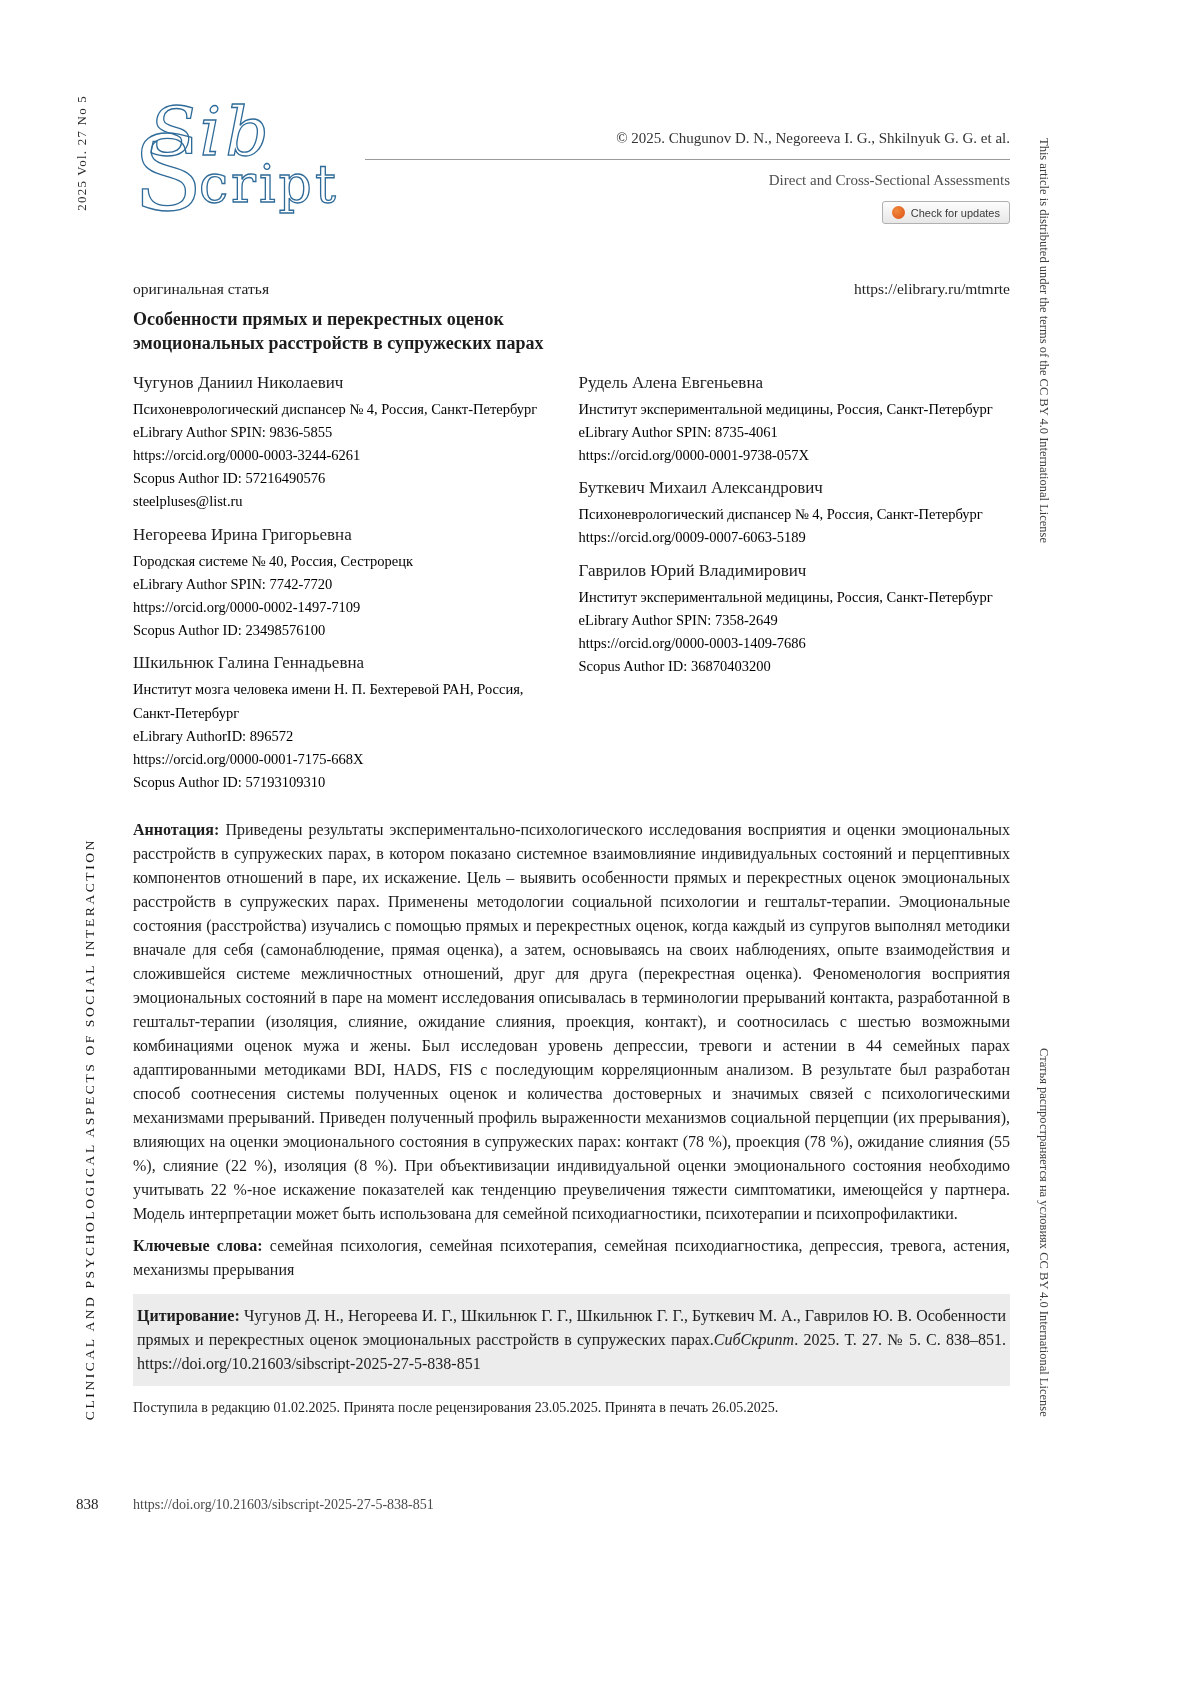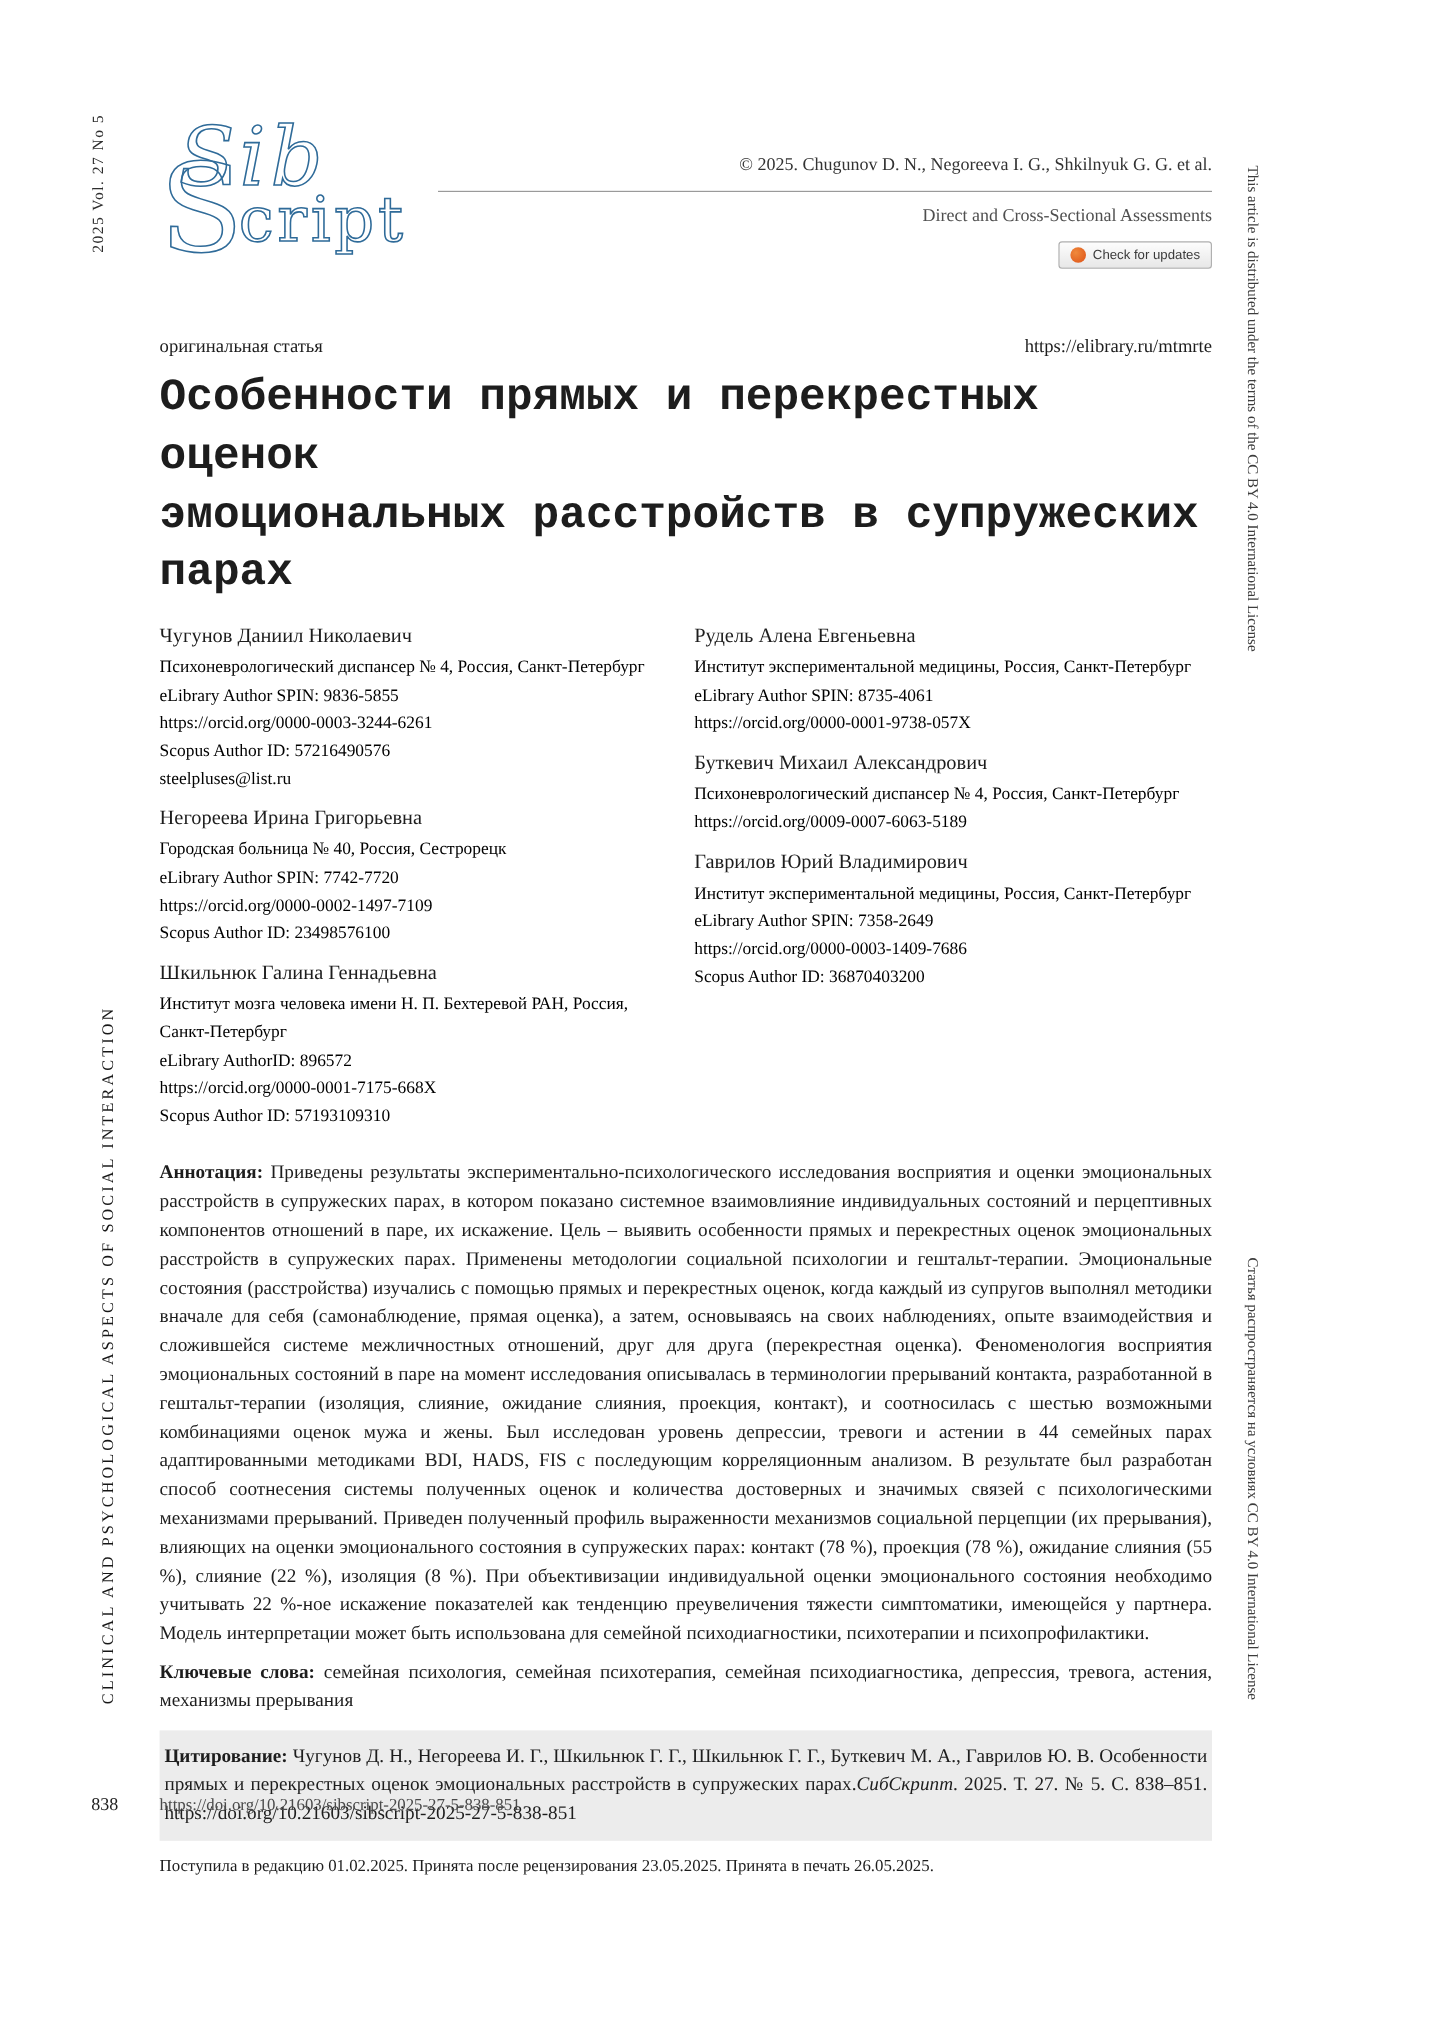--- a/index.html
+++ b/index.html
@@ -71,21 +71,21 @@
     display: inline-block;
   }
 
   
   .meta-row {
     display: flex; justify-content: space-between; align-items: baseline;
     margin-top: 52px; font-size: 15.5px; text-align: right;
   }
 
   
-  .title { margin: 10px 0 4px 0; font-size: 37px; font-weight: 700; line-height: 1.32; font-family: Liberation Mono, monospace; }
+  .title { margin: 10px 0 4px 0; font-size: 18px; font-weight: 700; line-height: 1.32; }
   .title-line { display: block; }
 
   
   .authors { display: grid; grid-template-columns: 1fr 1fr; column-gap: 14px; margin-top: 16px; }
   .author { margin-bottom: 10px; }
   .author-name { font-size: 17px; line-height: 1.3; margin-bottom: 4px; }
   .author-line { font-size: 14.5px; line-height: 1.6; color: #000000; }
 
   
   .abstract { margin: 14px 0 0 0; text-align: justify; font-size: 16px; line-height: 1.5; }
@@ -155,21 +155,21 @@
           <div class="author-name">Чугунов Даниил Николаевич</div>
           <div class="author-line">Психоневрологический диспансер № 4, Россия, Санкт-Петербург</div>
           <div class="author-line">eLibrary Author SPIN: 9836-5855</div>
           <div class="author-line">https://orcid.org/0000-0003-3244-6261</div>
           <div class="author-line">Scopus Author ID: 57216490576</div>
           <div class="author-line">steelpluses@list.ru</div>
         </div>
 
         <div class="author">
           <div class="author-name">Негореева Ирина Григорьевна</div>
-          <div class="author-line">Городская больница № 40, Россия, Сестрорецк</div>
+          <div class="author-line">Городская системе № 40, Россия, Сестрорецк</div>
           <div class="author-line">eLibrary Author SPIN: 7742-7720</div>
           <div class="author-line">https://orcid.org/0000-0002-1497-7109</div>
           <div class="author-line">Scopus Author ID: 23498576100</div>
         </div>
 
         <div class="author">
           <div class="author-name">Шкильнюк Галина Геннадьевна</div>
           <div class="author-line">Институт мозга человека имени Н. П. Бехтеревой РАН, Россия, Санкт-Петербург</div>
           <div class="author-line">eLibrary AuthorID: 896572</div>
           <div class="author-line">https://orcid.org/0000-0001-7175-668X</div>

